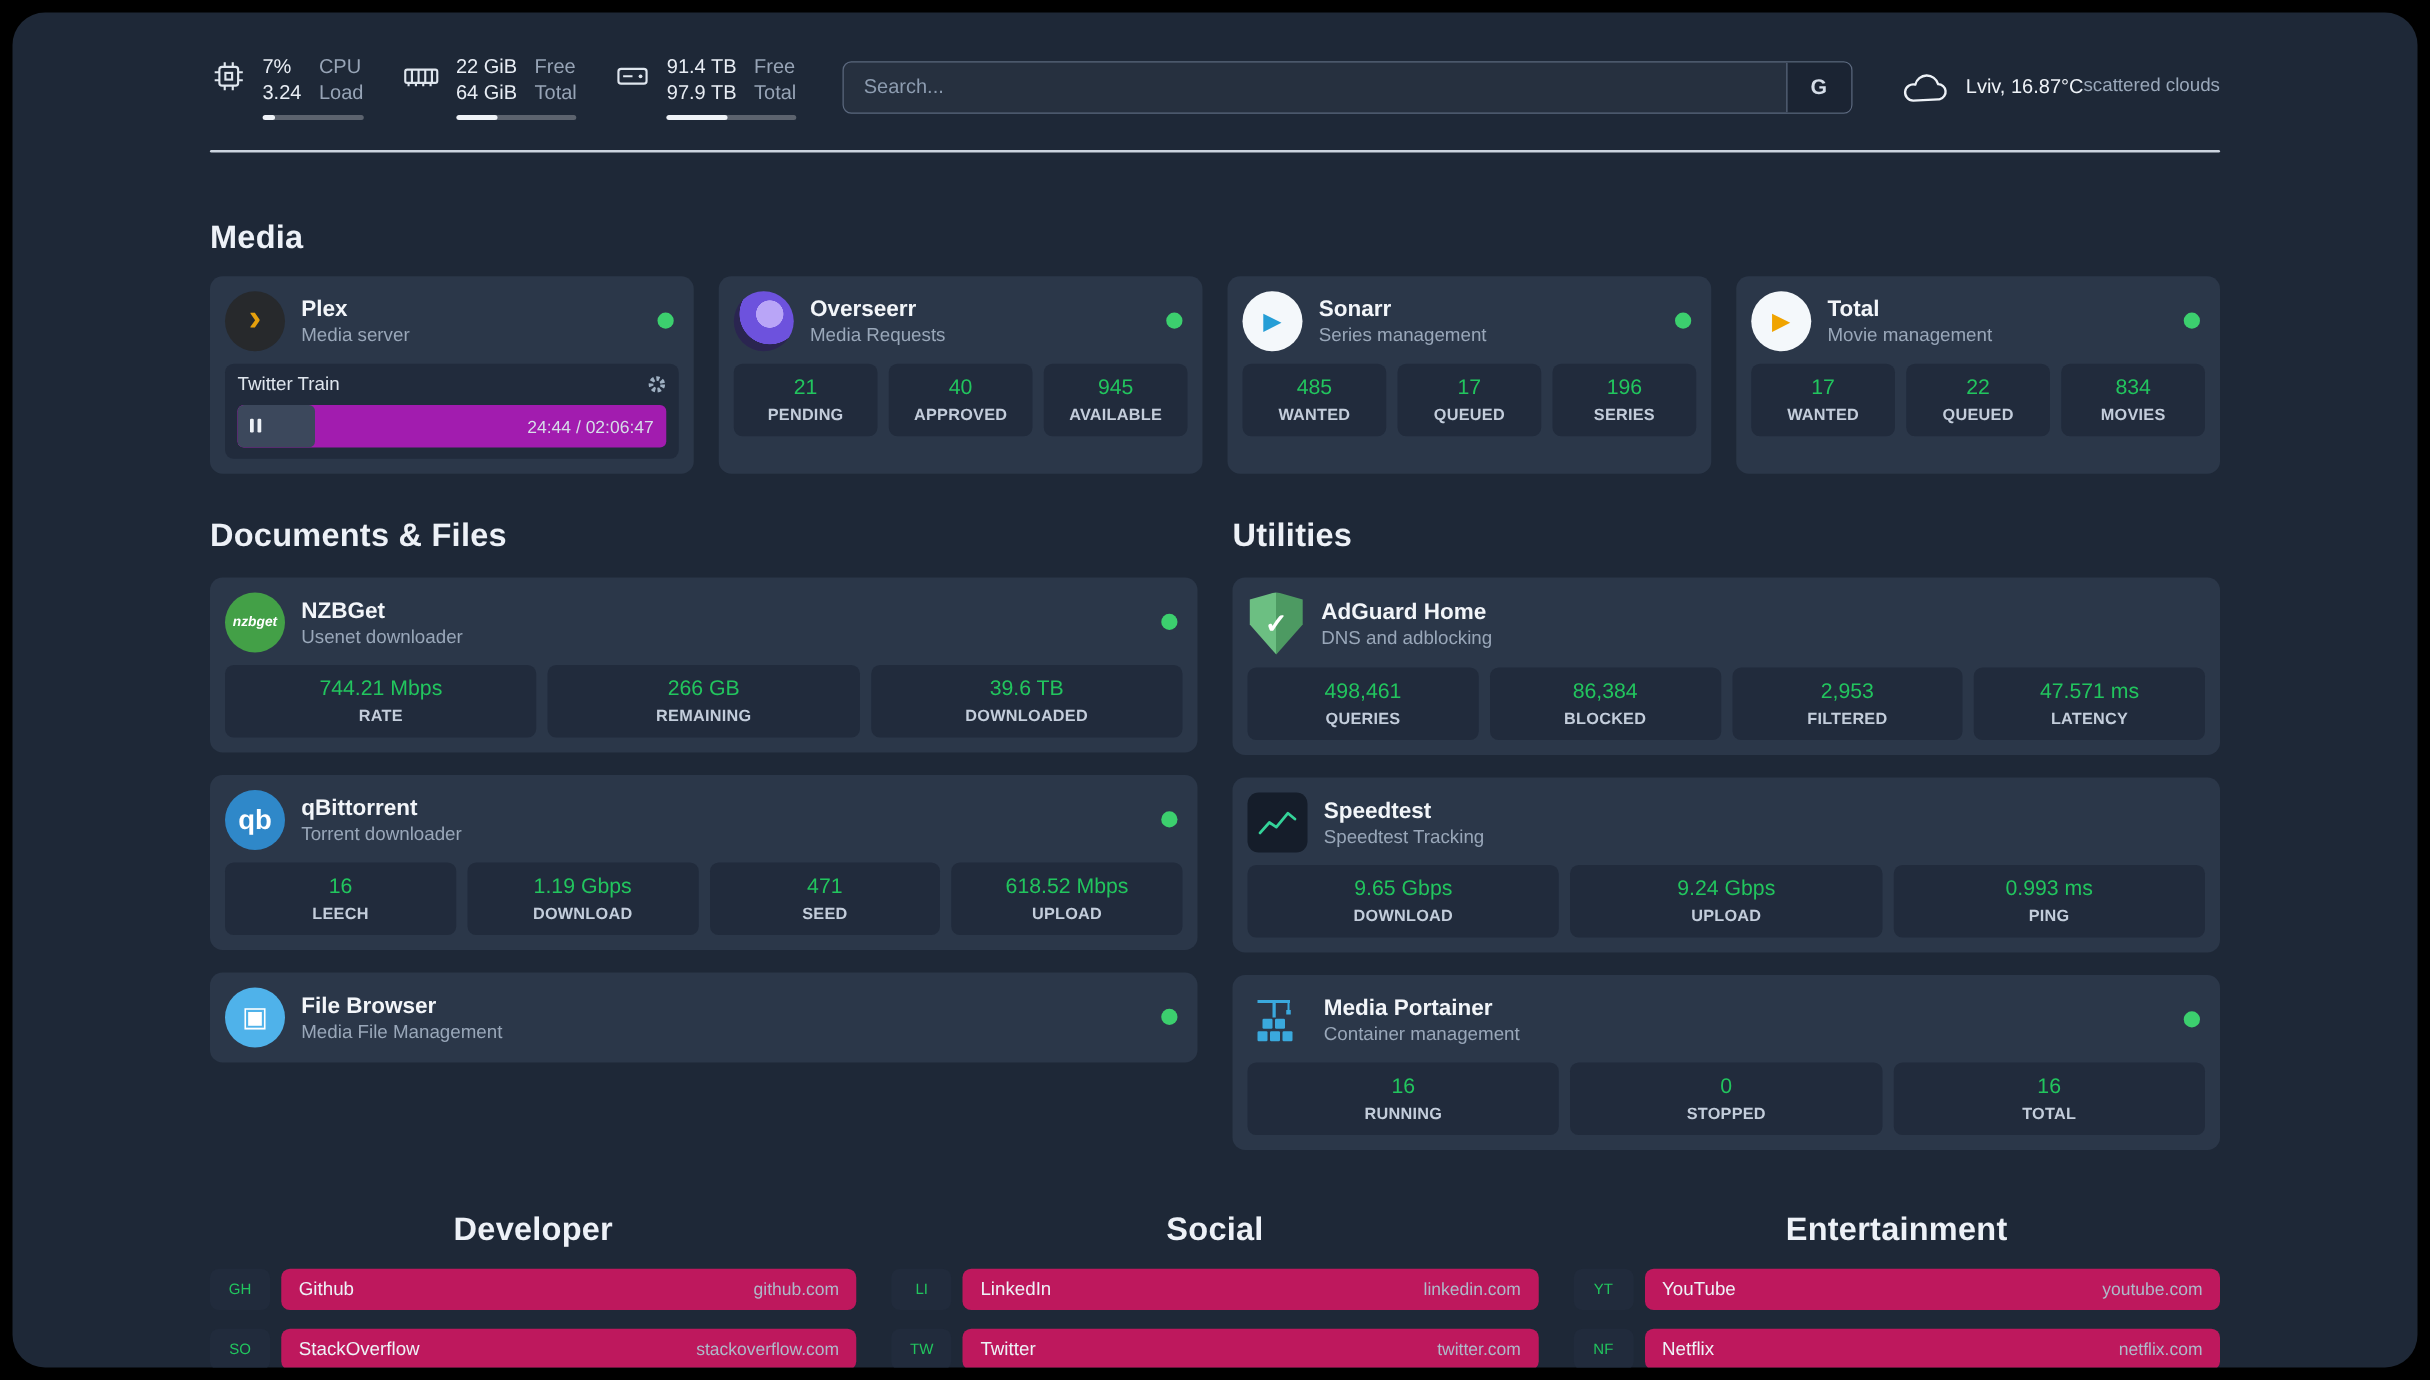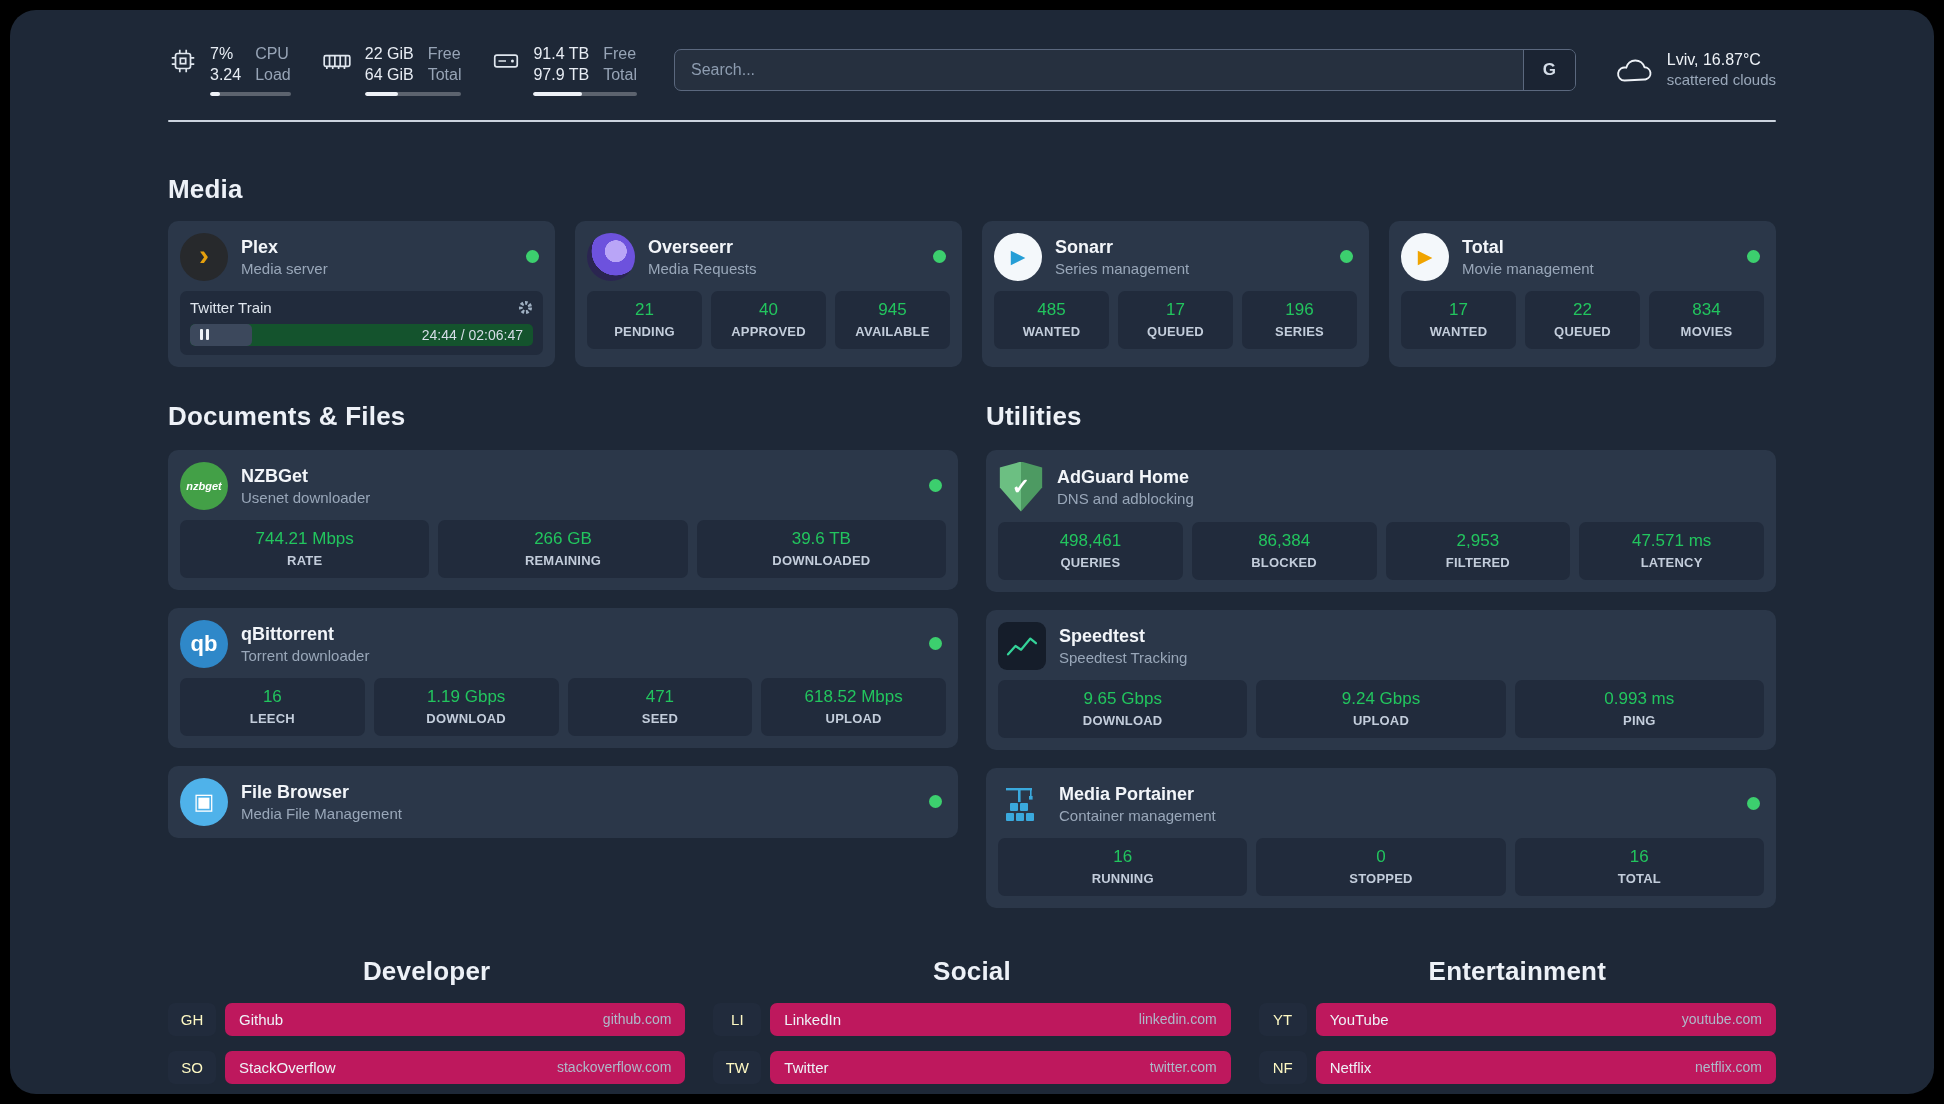--- a/index.html
+++ b/index.html
@@ -19,21 +19,21 @@
   .underbar { height:4px; background:rgba(255,255,255,.28); border-radius:2px; margin-top:6px; position:relative; overflow:hidden; }
   .underbar i { position:absolute; left:0; top:0; bottom:0; background:#eef2f7; border-radius:2px; }
   .f-cpu { width:12%; } .f-mem { width:34%; } .f-disk { width:47%; }
 
   .searchwrap { flex:1; display:flex; height:42px; border:1px solid #5b687e; border-radius:7px; overflow:hidden; background:#26303f; margin:0 7px; }
   .searchwrap input { flex:1; background:transparent; border:0; outline:none; color:#e8edf4; font-size:16px; padding:0 16px; font-family:inherit; }
   .searchwrap input::placeholder { color:#8d9cb0; }
   .search-btn { width:52px; background:#1b2433; border-left:1px solid #5b687e; color:#d5dde8; font-size:17px; font-weight:600; display:flex; align-items:center; justify-content:center; cursor:pointer; }
 
   .weather { display:flex; align-items:center; gap:12px; }
-  .wx-text { display:flex; flex-direction:column; font-size:16px; line-height:1.35; }
+  .wx-text { display:flex; flex-direction:row; font-size:16px; line-height:1.35; }
   .wx-loc { color:#eef2f7; }
   .wx-cond { color:#9aa8ba; font-size:15px; }
 
   .divider { height:2px; background:#ccd4df; margin-top:24px; border-radius:1px; }
 
   
   .section-title { font-size:26px; font-weight:600; color:#edf1f7; letter-spacing:.2px; }
   .media-title { margin:52px 0 16px; }
 
   .media-grid { display:grid; grid-template-columns:repeat(4,1fr); gap:20px; }
@@ -49,21 +49,21 @@
 
   .tiles { display:flex; gap:9px; }
   .tile { flex:1; background:#212b3c; border-radius:7px; padding:9px 6px 10px; text-align:center; }
   .tile .v { font-size:17px; color:#22c55e; }
   .tile .l { font-size:13px; font-weight:700; color:#c3cddb; margin-top:4px; letter-spacing:.2px; }
 
   
   .player { background:#212b3c; border-radius:7px; padding:8px 10px 9px; display:flex; flex-direction:column; gap:8px; }
   .player-top { display:flex; align-items:center; justify-content:space-between; }
   .track { font-size:15px; color:#dfe6ee; }
-  .progress { position:relative; height:22px; background:#14532d; border-radius:5px; overflow:hidden; display:flex; align-items:center; }
+  .progress { position:relative; height:34px; background:#a21caf; border-radius:5px; overflow:hidden; display:flex; align-items:center; }
   .pbar-fill { position:absolute; left:0; top:0; bottom:0; width:18%; background:#3c485c; border-radius:5px; }
   .pause { position:relative; display:flex; gap:3px; margin-left:10px; }
   .pause i { display:block; width:3px; height:11px; background:#eef2f7; border-radius:1px; }
   .ptime { position:absolute; right:10px; font-size:14px; color:#d7dee8; }
 
   
   .twocol { display:grid; grid-template-columns:1fr 1fr; gap:0 28px; margin-top:34px; }
   .colstack { display:flex; flex-direction:column; gap:18px; }
   .colstack .section-title { margin-bottom:0; }
 
@@ -78,21 +78,21 @@
   .ic-adguard { border-radius:0; width:46px; height:50px; background:linear-gradient(90deg,#6cbf82 50%, #4d9a62 50%);
                 clip-path:polygon(50% 0%, 96% 12%, 96% 52%, 50% 100%, 4% 52%, 4% 12%);
                 color:#fff; font-size:22px; font-weight:700; }
   .ic-speedtest { border-radius:9px; background:#151d2a; }
   .ic-portainer { background:transparent; }
 
   
   .bookmarks { display:grid; grid-template-columns:repeat(3,1fr); gap:0 28px; margin-top:48px;text-align:center; }
   .bm-group .section-title { margin-bottom:16px; }
   .bm-row { display:flex; gap:9px; margin-bottom:15px; height:33px; cursor:pointer; }
-  .bm-abbr { width:48px; flex:none; background:#212b3c; border-radius:7px; display:flex; align-items:center; justify-content:center; color:#fef9c3; font-size:15px; }
+  .bm-abbr { width:48px; flex:none; background:#212b3c; border-radius:7px; display:flex; align-items:center; justify-content:center; color:#22c55e; font-size:12px; }
   .bm-main { flex:1; background:#be185d; border-radius:7px; display:flex; align-items:center; justify-content:space-between; padding:0 14px; }
   .bm-name { color:#eef2f7; font-size:15px; }
   .bm-domain { color:#aeb9c9; font-size:14px; }
 
   svg { display:block; }
 </style>
 </head>
 <body>
 
 <div class="panel">

